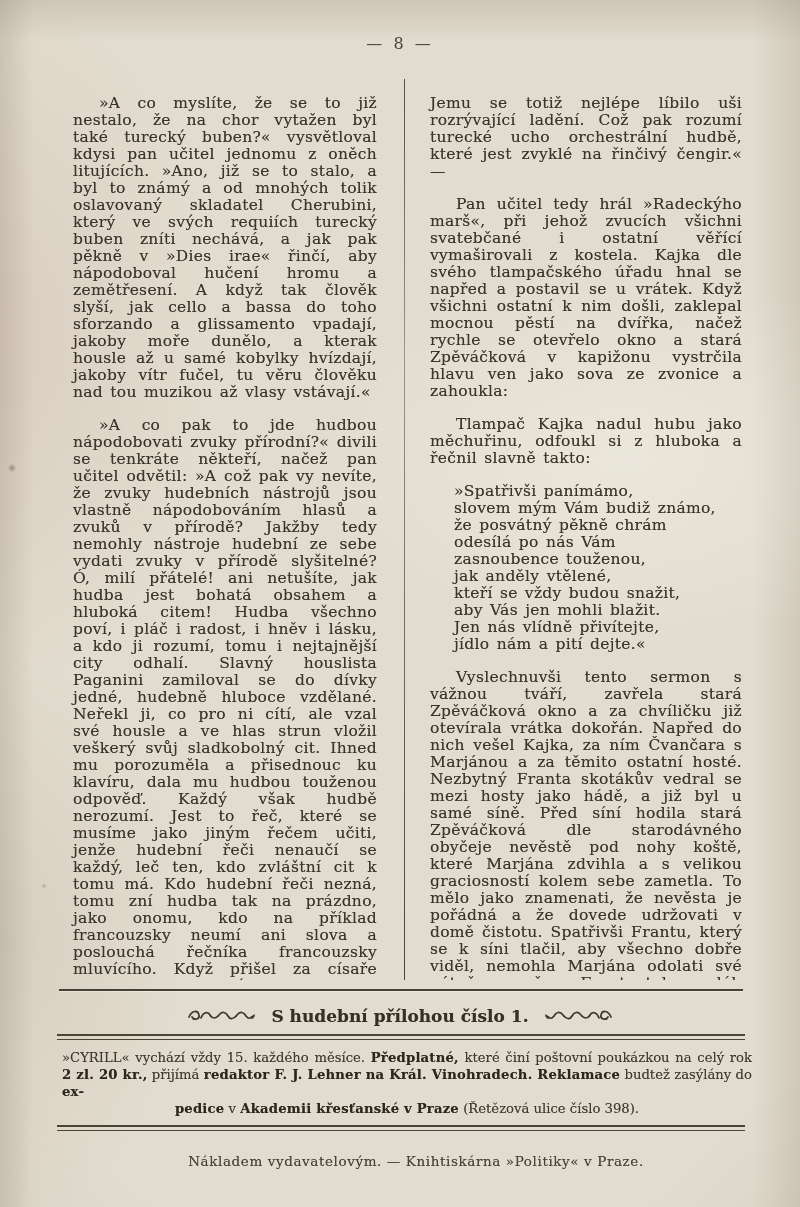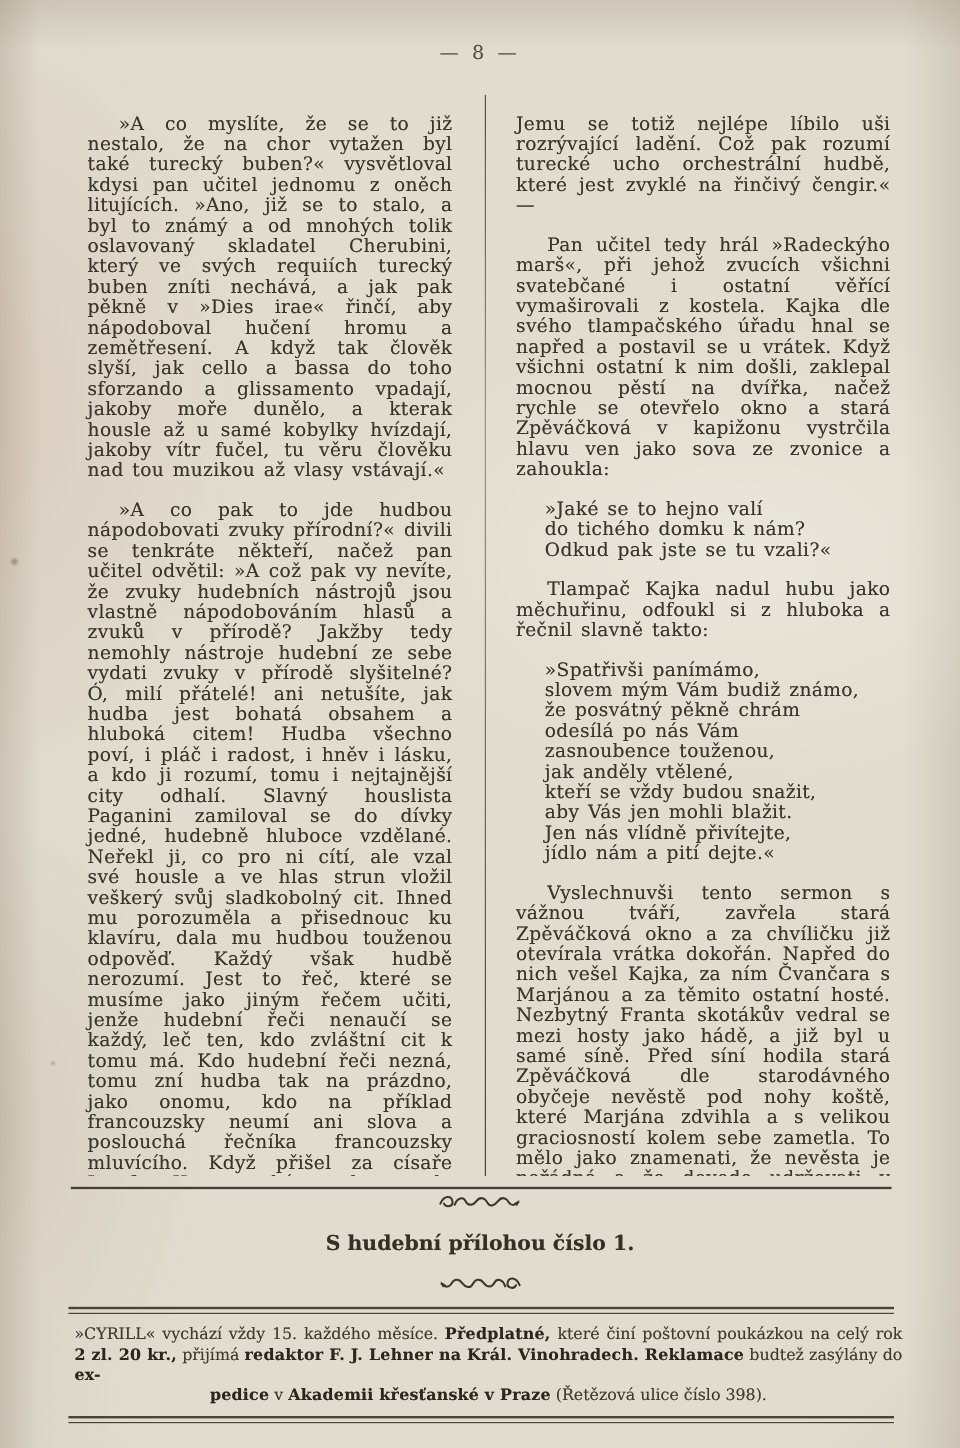--- a/index.html
+++ b/index.html
@@ -36,23 +36,22 @@
   .col-divider{width:1px;background:linear-gradient(180deg,#564f42,#45403576 30%,#564f42e0 70%,#4a4438);}
   .col-right{width:344px;margin-left:9px;}
   .col p{margin:16px;}
   .col p.indent{text-indent:26px;}
   .verse{margin:4px 0 4px 40px;text-align:left;text-indent:0;}
   .verse div{white-space:nowrap;}
   .trailer{text-align:right;margin-top:-17px;font-size:14px;letter-spacing:.2px;}
   .rule-single{height:2px;background:#453f34;margin:9px 57px 0 59px;box-shadow:0 1px 0 rgba(255,255,252,.35);}
   .supplement{
     display:flex;justify-content:center;align-items:center;gap:14px;
-    margin-top:2px;font-size:17px;font-weight:bold;color:#352f26;
+    margin-top:15px;font-size:17px;font-weight:bold;color:#352f26;
     text-shadow:0 0 .5px rgba(53,47,38,.5);
-    flex-direction:column;
   }
   .flourish{display:inline-block;}
   .flourish.flip{transform:scaleX(-1);}
   .rule-double{height:3px;border-top:2px solid #4a4437;border-bottom:1px solid #4a4437;margin:8px 55px 0 57px;}
   .subscription{margin:9px 48px 0 62px;font-size:13.2px;line-height:17px;color:#40392f;
     text-shadow:0 0 .4px rgba(64,57,47,.5);}
   .subscription .line{text-align:justify;text-align-last:justify;}
   .subscription .line.center{text-align:center;text-align-last:center;}
   .subscription b{color:#2c261e;letter-spacing:.2px;}
   .imprint-line{margin-top:22px;text-align:center;font-size:13.5px;letter-spacing:.6px;color:#474136;
@@ -67,25 +66,20 @@
 
   <div class="columns">
     <div class="col col-left">
         <p class="indent">»A co myslíte, že se to již nestalo, že na chor vytažen byl také turecký buben?« vysvětloval kdysi pan učitel jednomu z oněch litujících. »Ano, již se to stalo, a byl to známý a od mnohých tolik oslavovaný skladatel Cherubini, který ve svých requiích turecký buben zníti nechává, a jak pak pěkně v »Dies irae« řinčí, aby nápodoboval hučení hromu a zemětřesení. A když tak člověk slyší, jak cello a bassa do toho sforzando a glissamento vpadají, jakoby moře dunělo, a kterak housle až u samé kobylky hvízdají, jakoby vítr fučel, tu věru člověku nad tou muzikou až vlasy vstávají.«</p>
         <p class="indent">»A co pak to jde hudbou nápodobovati zvuky přírodní?« divili se tenkráte někteří, načež pan učitel odvětil: »A což pak vy nevíte, že zvuky hudebních nástrojů jsou vlastně nápodobováním hlasů a zvuků v přírodě? Jakžby tedy nemohly nástroje hudební ze sebe vydati zvuky v přírodě slyšitelné? Ó, milí přátelé! ani netušíte, jak hudba jest bohatá obsahem a hluboká citem! Hudba všechno poví, i pláč i radost, i hněv i lásku, a kdo ji rozumí, tomu i nejtajnější city odhalí. Slavný houslista Paganini zamiloval se do dívky jedné, hudebně hluboce vzdělané. Neřekl ji, co pro ni cítí, ale vzal své housle a ve hlas strun vložil veškerý svůj sladkobolný cit. Ihned mu porozuměla a přisednouc ku klavíru, dala mu hudbou touženou odpověď. Každý však hudbě nerozumí. Jest to řeč, které se musíme jako jiným řečem učiti, jenže hudební řeči nenaučí se každý, leč ten, kdo zvláštní cit k tomu má. Kdo hudební řeči nezná, tomu zní hudba tak na prázdno, jako onomu, kdo na příklad francouzsky neumí ani slova a poslouchá řečníka francouzsky mluvícího. Když přišel za císaře Josefa II. turecký vyslanec do Vídně, vedli jej také do opery, kde právě dávala se Mozartova »Kouzelná flétna«. Přišli, ještě než ouvertura začala; hudebníci se teprve scházeli a ladili své nástroje. Paša vytrval přes celý kus, a když pak byl otázán, která čásť z hudby se mu nejlépe líbila, odpověděl: »Ta, než začali dělat dohromady ten rámus!«</p>
       </div>
     <div class="col-divider"></div>
     <div class="col col-right">
         <p class="">Jemu se totiž nejlépe líbilo uši rozrývající ladění. Což pak rozumí turecké ucho orchestrální hudbě, které jest zvyklé na řinčivý čengir.« —</p>
         <p class="indent">Pan učitel tedy hrál »Radeckýho marš«, při jehož zvucích všichni svatebčané i ostatní věřící vymaširovali z kostela. Kajka dle svého tlampačského úřadu hnal se napřed a postavil se u vrátek. Když všichni ostatní k nim došli, zaklepal mocnou pěstí na dvířka, načež rychle se otevřelo okno a stará Zpěváčková v kapižonu vystrčila hlavu ven jako sova ze zvonice a zahoukla:</p>
-        <div class="verse">
-          <div>»Jaké se to hejno valí</div>
-          <div>do tichého domku k nám?</div>
-          <div>Odkud pak jste se tu vzali?«</div>
-        </div>
         <p class="indent">Tlampač Kajka nadul hubu jako měchuřinu, odfoukl si z hluboka a řečnil slavně takto:</p>
         <div class="verse">
           <div>»Spatřivši panímámo,</div>
           <div>slovem mým Vám budiž známo,</div>
           <div>že posvátný pěkně chrám</div>
           <div>odesílá po nás Vám</div>
           <div>zasnoubence touženou,</div>
           <div>jak anděly vtělené,</div>
           <div>kteří se vždy budou snažit,</div>
           <div>aby Vás jen mohli blažit.</div>

